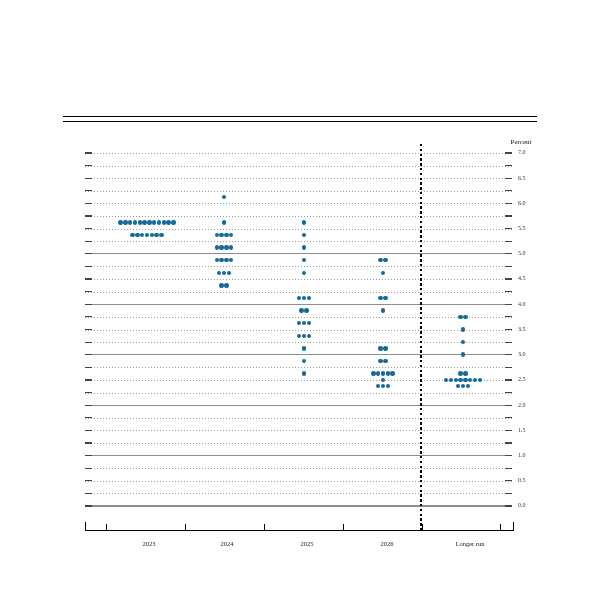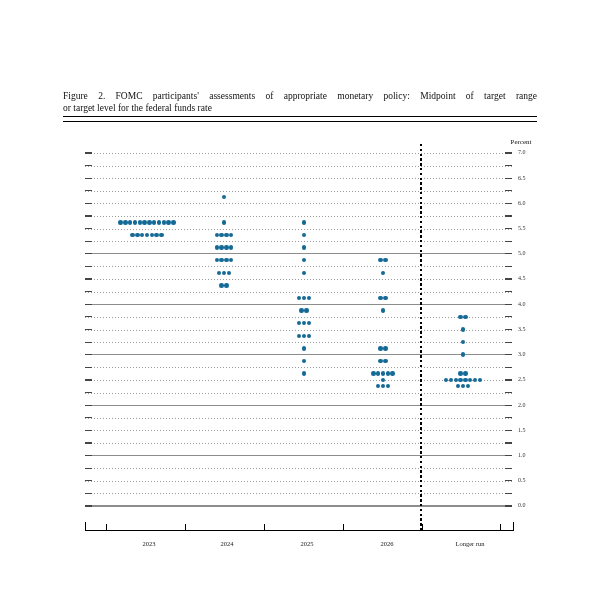--- a/index.html
+++ b/index.html
@@ -15,24 +15,20 @@
   .ylab{position:absolute;font-size:6px;color:#333;white-space:nowrap;}
   .pct{position:absolute;left:501px;top:138px;width:40px;font-size:7px;color:#111;text-align:center;}
   .xlab{position:absolute;top:540px;font-size:6.5px;color:#222;white-space:nowrap;transform:translateX(-50%);}
   .dot{position:absolute;width:4.5px;height:4.5px;border-radius:50%;}
 </style>
 </head>
 <body>
 
 <div id="page">
 
-  <div class="figtitle">
-    <div class="l1">Figure 2.  FOMC participants' assessments of appropriate monetary policy:  Midpoint of target range</div>
-    <div class="l2">or target level for the federal funds rate</div>
-  </div>
   <div class="titlerule"></div>
 
   <div id="chart">
     <div class="pct">Percent</div>
   <div style="position: absolute; left: 85px; top: 505.4px; width: 427px; height: 1.2px; background: rgb(141, 141, 141);"></div>
       <div style="position: absolute; left: 85px; top: 505.4px; width: 7px; height: 1.2px; background: rgb(68, 68, 68);"></div>
       <div style="position: absolute; left: 505px; top: 505.4px; width: 7px; height: 1.2px; background: rgb(68, 68, 68);"></div>
       <div style="position: absolute; left: 85px; top: 493.393px; width: 427px; height: 1px; background: repeating-linear-gradient(90deg, rgb(156, 156, 156) 0px, rgb(156, 156, 156) 1px, transparent 1px, transparent 3px);"></div>
       <div style="position: absolute; left: 85px; top: 492.793px; width: 7px; height: 1.2px; background: rgb(68, 68, 68);"></div>
       <div style="position: absolute; left: 505px; top: 492.793px; width: 7px; height: 1.2px; background: rgb(68, 68, 68);"></div>

